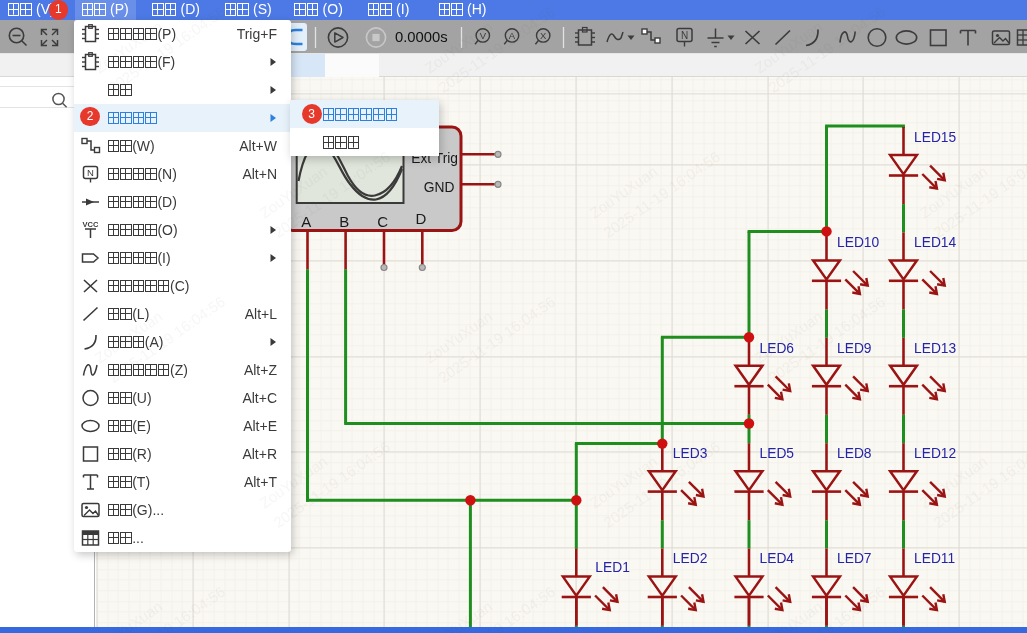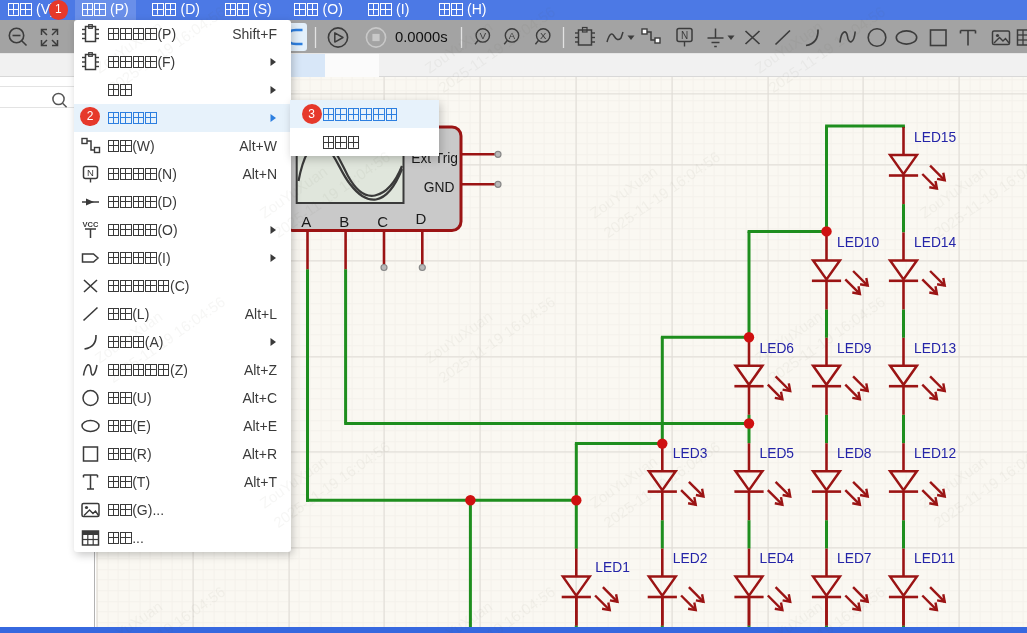--- a/index.html
+++ b/index.html
@@ -345,21 +345,21 @@
       <div class="tbi" style="left:81px"><i class="cn w"></i><i class="cn w"></i>&nbsp;(P)</div>
       <div class="tbi" style="left:151.5px"><i class="cn w"></i><i class="cn w"></i>&nbsp;(D)</div>
       <div class="tbi" style="left:224px"><i class="cn w"></i><i class="cn w"></i>&nbsp;(S)</div>
       <div class="tbi" style="left:293.5px"><i class="cn w"></i><i class="cn w"></i>&nbsp;(O)</div>
       <div class="tbi" style="left:367px"><i class="cn w"></i><i class="cn w"></i>&nbsp;(I)</div>
       <div class="tbi" style="left:438px"><i class="cn w"></i><i class="cn w"></i>&nbsp;(H)</div>
     </div>
   <div id="menu">
       <div class="mrow" style="top:0.0px">
         <span class="mtext"><i class="cn"></i><i class="cn"></i><i class="cn"></i><i class="cn"></i>(P)</span>
-        <span class="msc">Shift+F</span>
+        <span class="msc">Trig+F</span>
       </div>
       <div class="mrow" style="top:28.0px">
         <span class="mtext"><i class="cn"></i><i class="cn"></i><i class="cn"></i><i class="cn"></i>(F)</span>
         <svg class="marr" width="8" height="10" viewBox="0 0 8 10">
           <path d="M1.5,1 L7,5 L1.5,9 Z" fill="#3a3a3a"></path>
         </svg>
       </div>
       <div class="mrow" style="top:56.0px">
         <span class="mtext"><i class="cn"></i><i class="cn"></i></span>
         <svg class="marr" width="8" height="10" viewBox="0 0 8 10">

